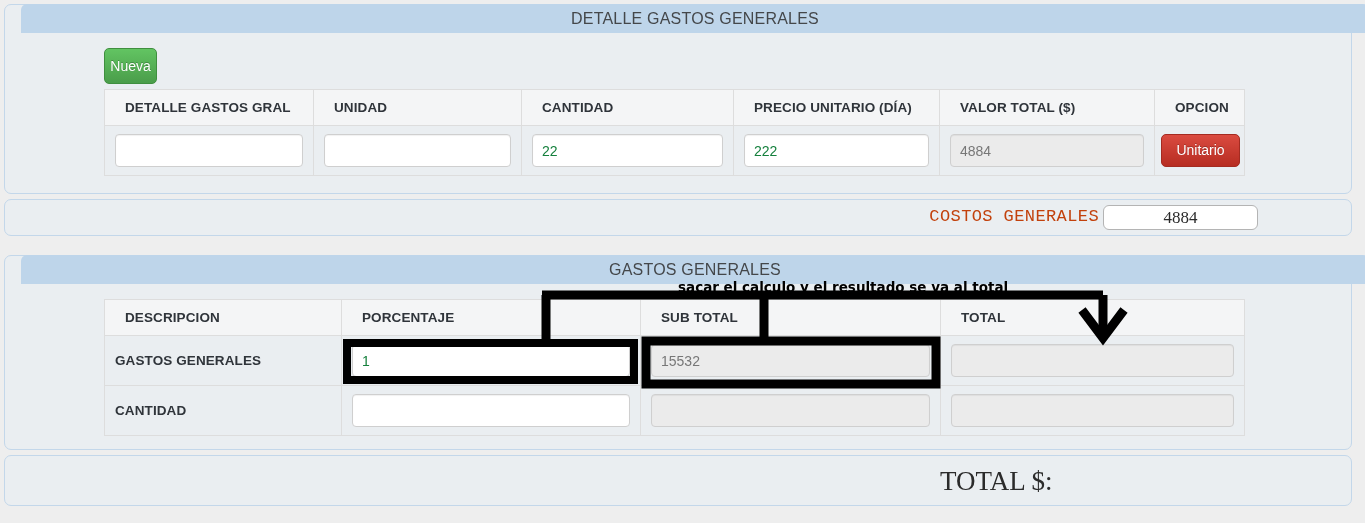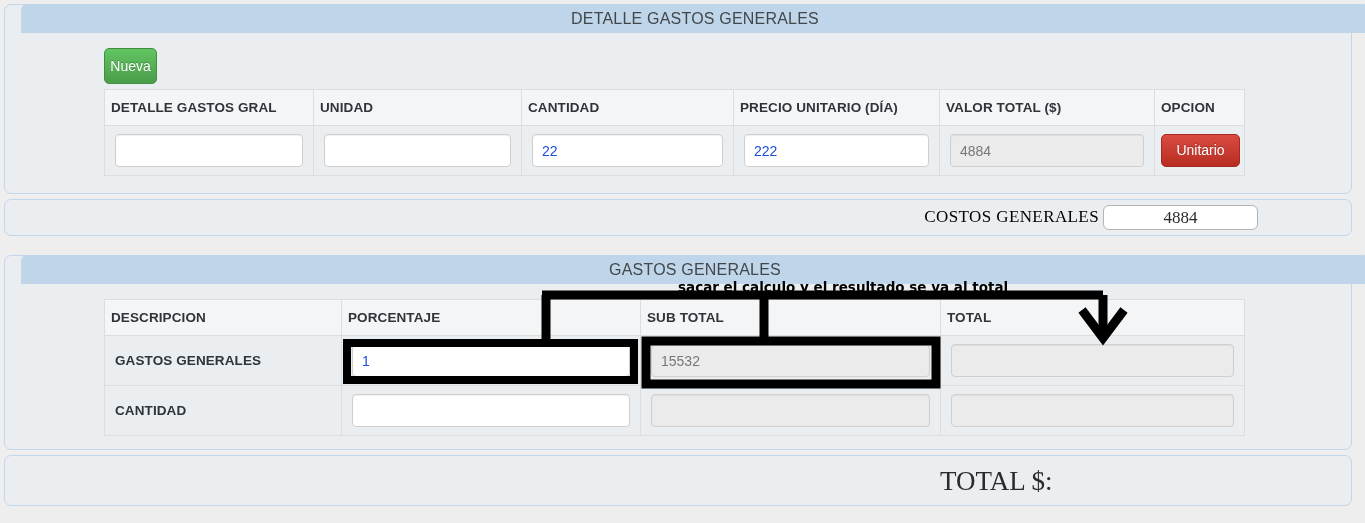--- a/index.html
+++ b/index.html
@@ -71,21 +71,21 @@
     background: #ffffff;
     table-layout: fixed;
   }
   table.grid th {
     background: #f4f5f6;
     border: 1px solid #dddddd;
     font-size: 13.5px;
     font-weight: bold;
     color: #2f343a;
     text-align: left;
-    padding: 0 0 0 6px;
+    padding: 0 0 0 20px;
     height: 36px;
     letter-spacing: .1px;
   }
   table.grid td {
     background: #eaeef1;
     border: 1px solid #dddddd;
     padding: 0 10px;
     height: 50px;
     vertical-align: middle;
   }
@@ -98,38 +98,38 @@
 
   
   .inp {
     width: 100%;
     height: 33px;
     border: 1px solid #cfcfcf;
     border-radius: 4px;
     background: #ffffff;
     padding: 0 9px;
     font-size: 14px;
-    color: #1d4ed8;
+    color: #15803d;
     font-family: "Liberation Sans", sans-serif;
     outline: none;
     box-shadow: inset 0 1px 1px rgba(0,0,0,.06);
   }
   .inp.disabled {
     background: #ebebeb;
     color: #777777;
   }
 
   
   .cg-label {
     position: absolute;
     right: 266px;
     top: 207px;
-    font-family: Liberation Serif, serif;
+    font-family: Liberation Mono, monospace;
     font-size: 17px;
-    color: #000000;
+    color: #c2410c;
     letter-spacing: .4px;
   }
   .cg-input {
     position: absolute;
     left: 1103px; top: 205px;
     width: 155px; height: 25px;
     border: 1px solid #b4b4b4;
     border-radius: 6px;
     background: #ffffff;
     text-align: center;

